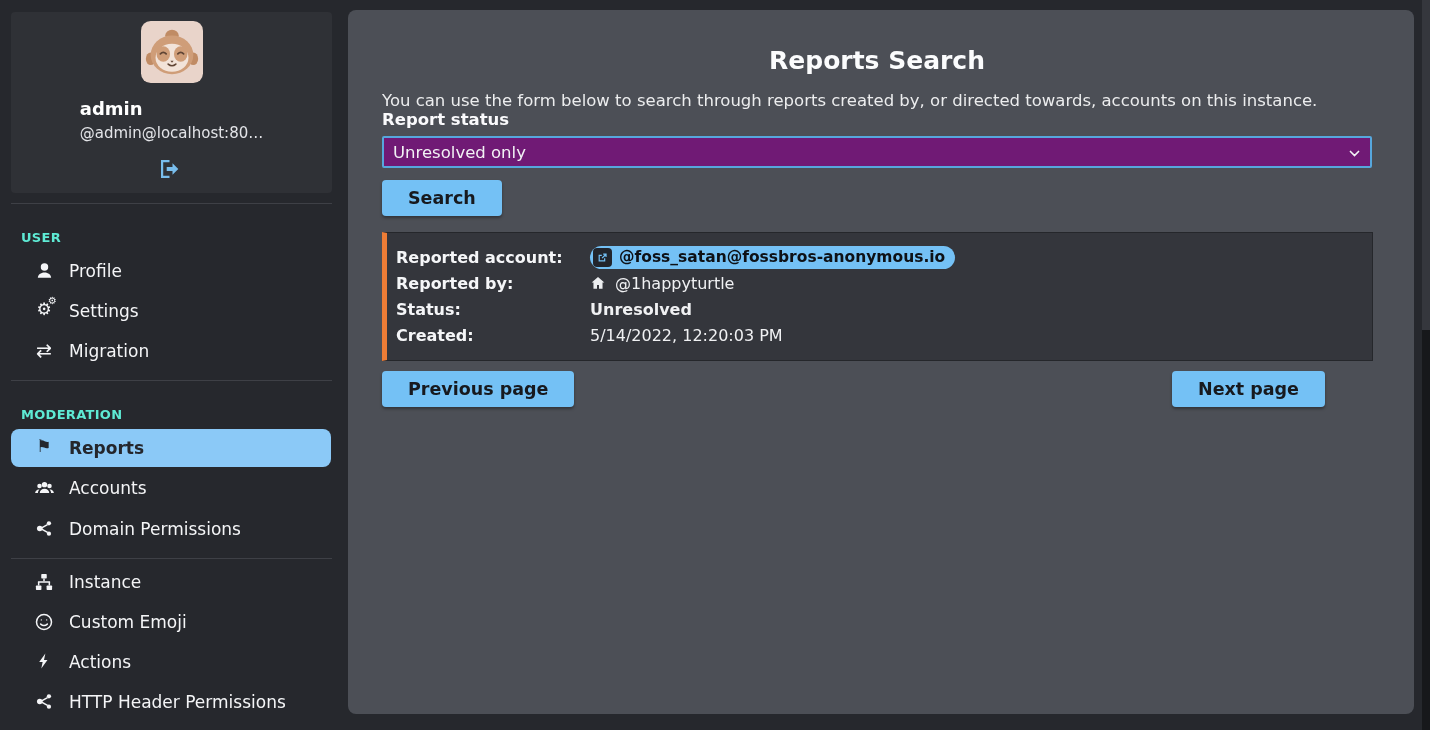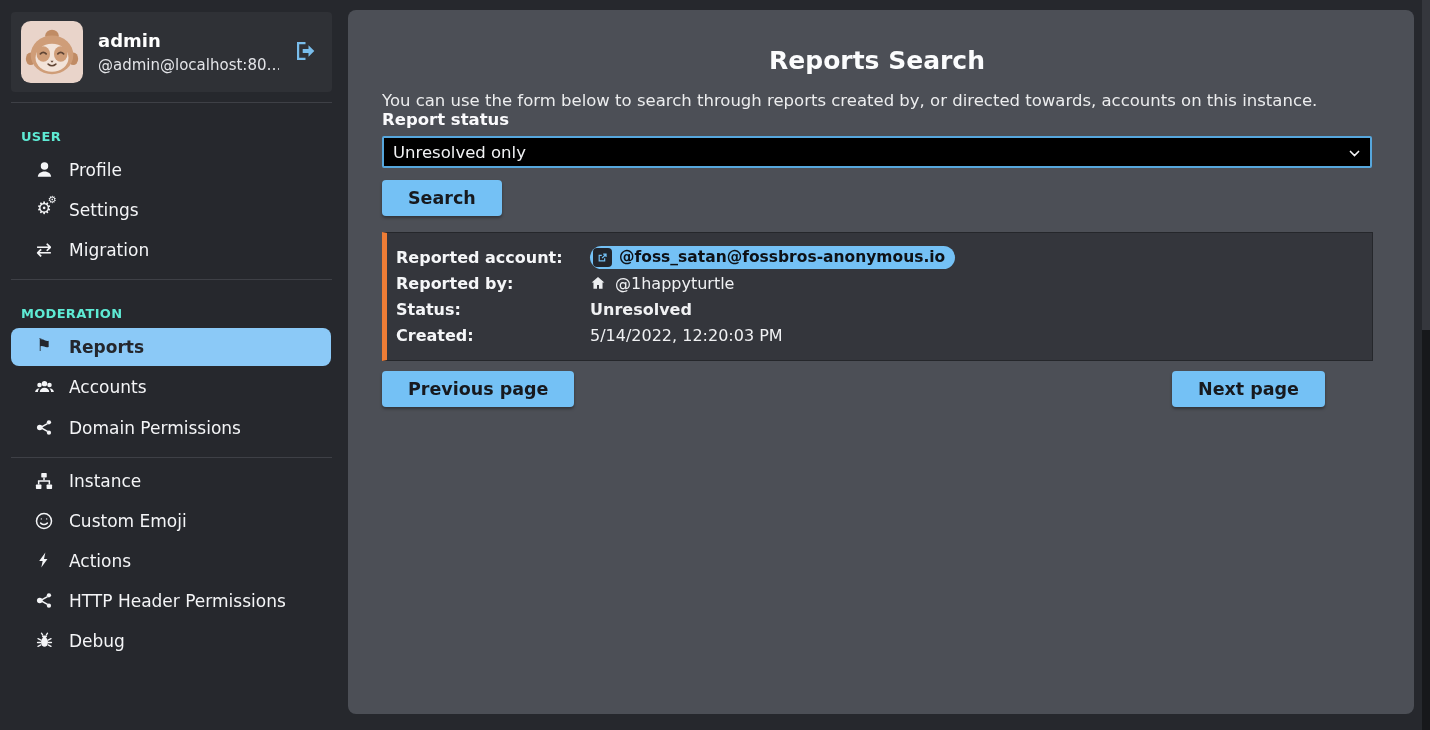--- a/index.html
+++ b/index.html
@@ -14,20 +14,21 @@
 
   
   .user-card {
     margin: 12px 13px 0 11px;
     background: #2f3136;
     border-radius: 4px;
     padding: 9px 10px;
     display: flex;
     align-items: center;
     gap: 15px;
+    flex-direction: column;
   }
   .avatar { width: 62px; height: 62px; flex: none; }
   .avatar svg { display: block; }
   .user-meta { flex: 1; min-width: 0; }
   .user-name { font-size: 18px; font-weight: 700; color: #ffffff; margin-bottom: 5px; }
   .user-handle { font-size: 15px; color: #e3e4e8; white-space: nowrap; overflow: hidden; }
   .logout-btn { background: none; border: 0; padding: 0 4px 0 0; cursor: pointer; color: #79bdec; }
 
   .divider { border: 0; border-top: 1px solid #3e4046; margin: 10px 13px 4px 11px; }
 
@@ -70,21 +71,21 @@
     overflow: hidden;
   }
   .panel h1 { margin: 0; font-size: 25px; font-weight: 700; color: #fbfcfd; text-align: center; }
   .desc { margin: 16px 0 0; font-size: 16.5px; color: #ecedee; }
   .field-label { display: block; font-size: 16.5px; font-weight: 700; color: #fafafc; }
 
   .select-wrap { position: relative; margin-top: 7px; width: 990px; }
   .select-wrap select {
     appearance: none; -webkit-appearance: none;
     width: 100%; height: 32px;
-    background: #000000;
+    background: #701a75;
     border: 2px solid #56a7dd;
     border-radius: 2px;
     color: #f2f3f5;
     font-size: 16.5px;
     font-family: inherit;
     padding: 0 30px 0 9px;
   }
   .select-wrap .chevron {
     position: absolute; right: 11px; top: 9px;
     pointer-events: none; color: #f2f3f5;

